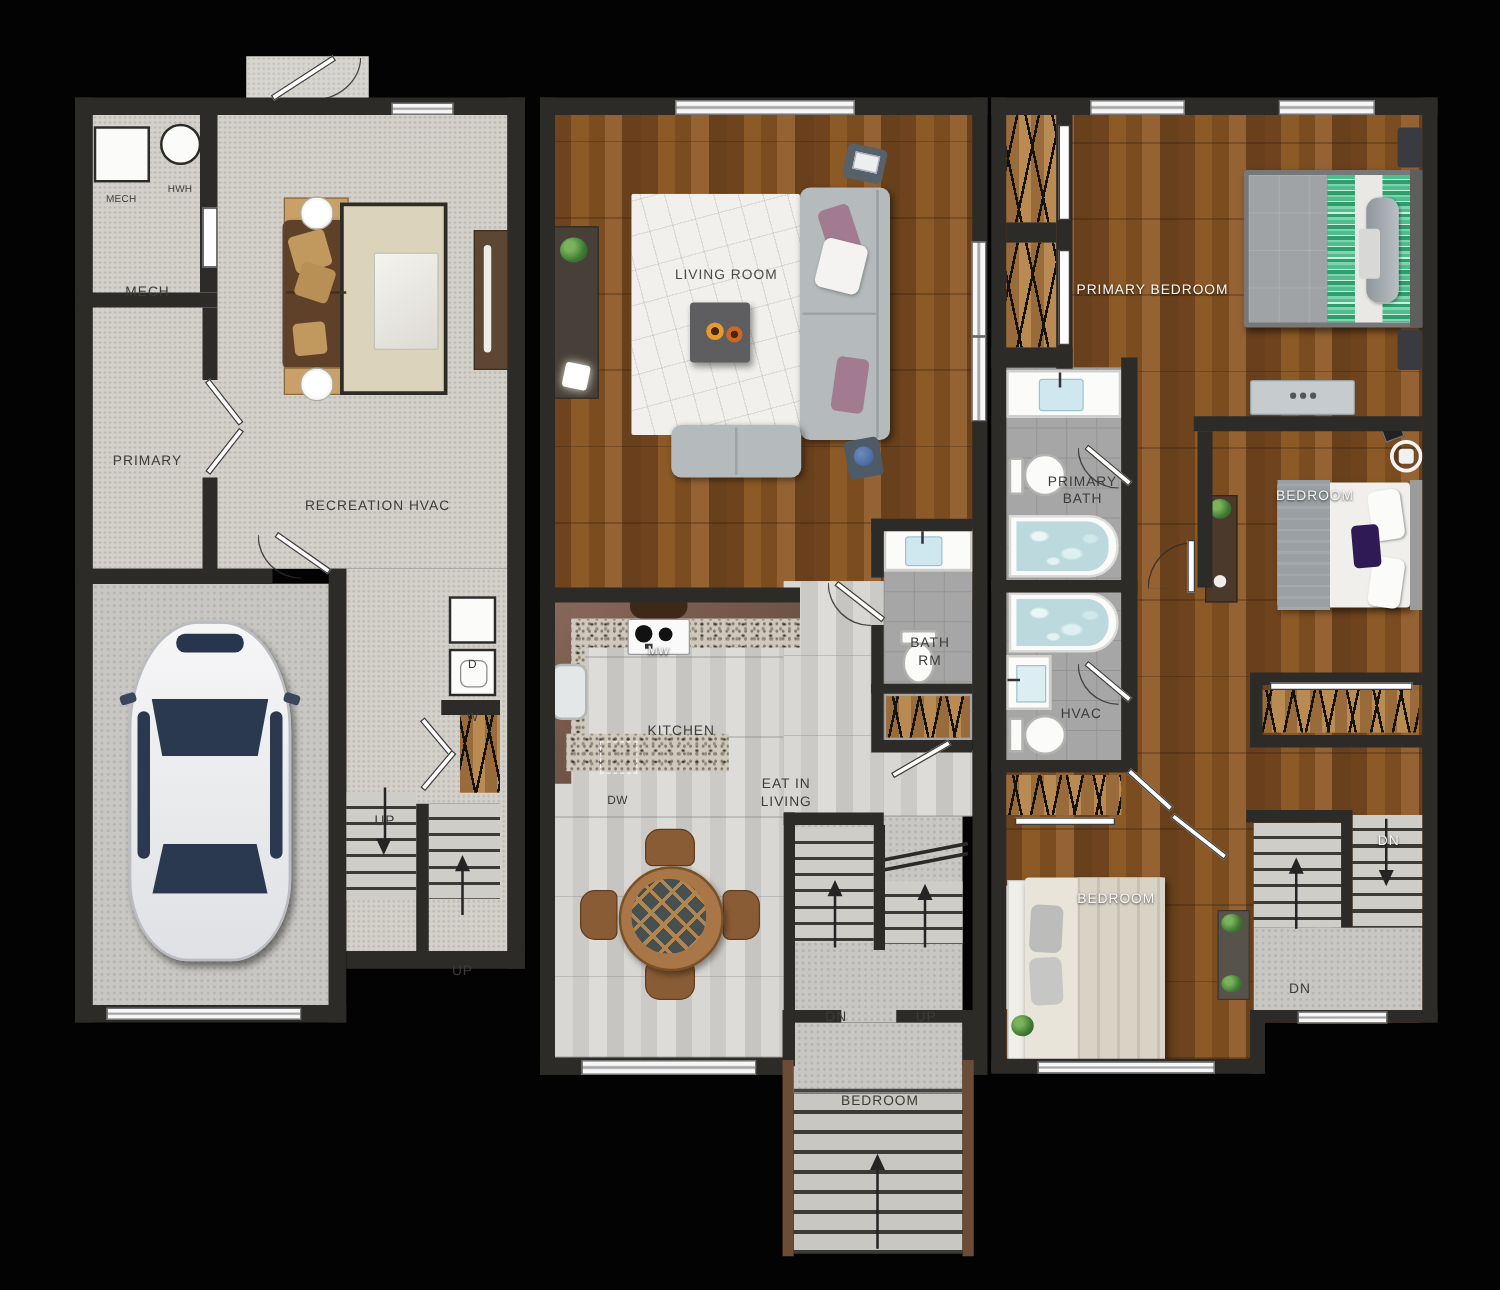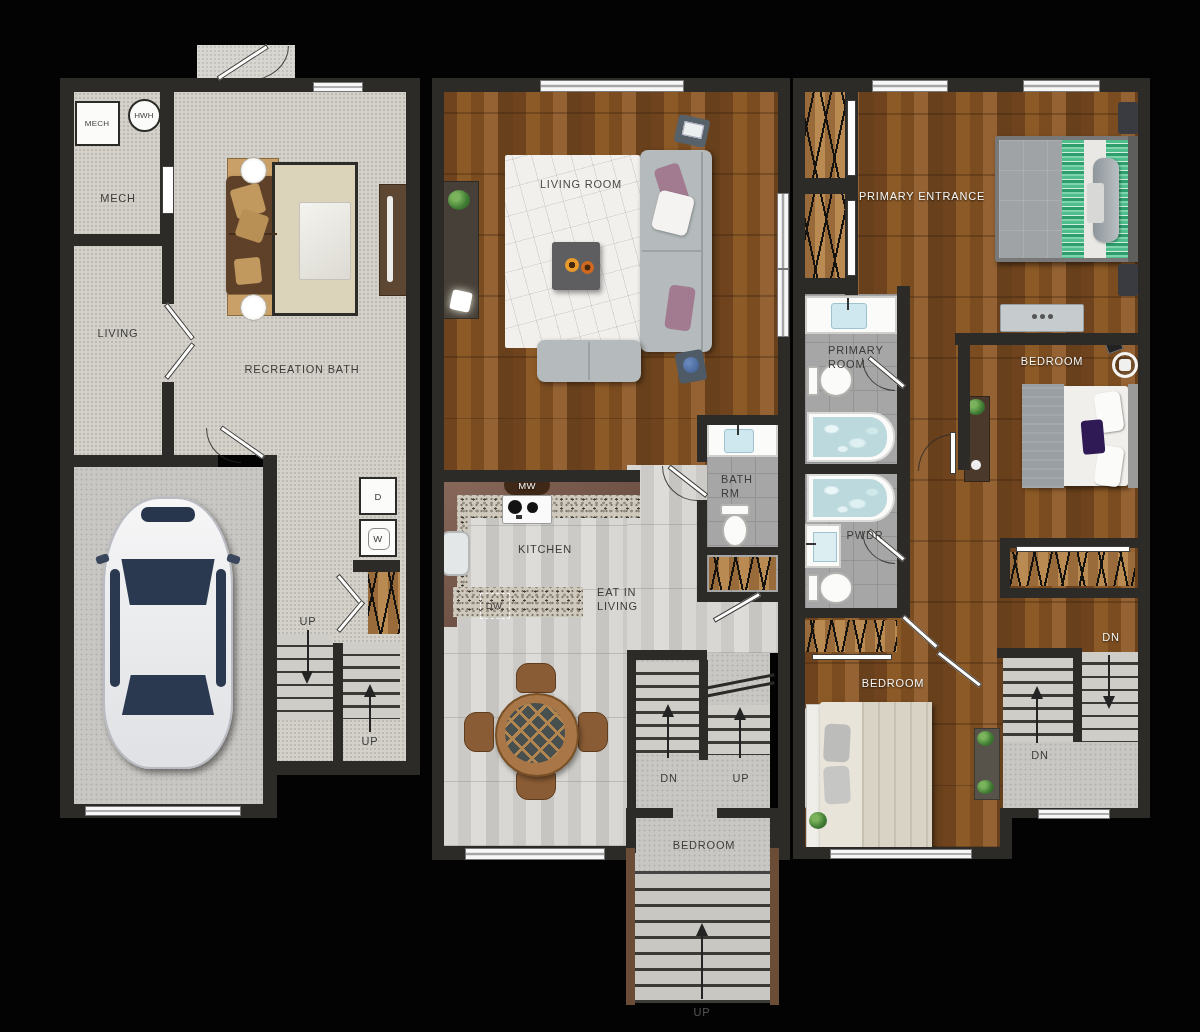--- a/index.html
+++ b/index.html
@@ -42,21 +42,21 @@
       repeating-linear-gradient(102deg, transparent 0 8px, #15130f 8px 10px, transparent 10px 17px),
       repeating-linear-gradient(78deg, transparent 0 11px, #15130f 11px 13px, transparent 13px 21px),
       repeating-linear-gradient(90deg,#9a6b3a 0 10px,#b98a52 10px 20px);}
   .stairs{position:absolute;z-index:6;
     background-image:repeating-linear-gradient(180deg,#cfcdc8 0 10.5px,#3c3a37 10.5px 13px);}
   .winH{position:absolute;z-index:22;border:1px solid #777;
     background:linear-gradient(180deg,#f7f7f7 0 32%,#a6a6a6 45% 55%,#f7f7f7 68% 100%);}
   .winV{position:absolute;z-index:22;border:1px solid #777;
     background:linear-gradient(90deg,#f7f7f7 0 32%,#a6a6a6 45% 55%,#f7f7f7 68% 100%);}
   .lbl{position:absolute;font-size:11px;color:#3c3c3a;letter-spacing:.8px;
-    transform:translate(-50%,-50%);white-space:nowrap;z-index:30;}
+    transform:translate(-50%,-50%);white-space:nowrap;text-align:center;z-index:30;margin-top:36px;}
   .lbl.small{font-size:9.5px;letter-spacing:.3px;}
   .lbl.tiny{font-size:8px;letter-spacing:.2px;}
   .lbl.wrap{white-space:normal;line-height:1.3;}
   .lbl.white{color:#f6f6f4;text-shadow:0 1px 2px rgba(0,0,0,.75);}
   .leaf{position:absolute;background:#fdfdfd;border:1px solid #403e3a;z-index:24;}
   .arcBL{position:absolute;z-index:23;border-left:1.4px solid rgba(45,43,40,.85);
     border-bottom:1.4px solid rgba(45,43,40,.85);border-bottom-left-radius:100%;}
   .arcBR{position:absolute;z-index:23;border-right:1.4px solid rgba(45,43,40,.85);
     border-bottom:1.4px solid rgba(45,43,40,.85);border-bottom-right-radius:100%;}
   .arcTL{position:absolute;z-index:23;border-left:1.4px solid rgba(45,43,40,.85);
@@ -151,22 +151,22 @@
     <div class="stairs" style="left:277px;top:634px;width:56px;height:86px"></div>
     <div class="stairs" style="left:343px;top:643px;width:57px;height:76px"></div>
     <div class="aline" style="left:307px;top:630px;height:42px"></div>
     <div class="triD" style="left:301px;top:671px"></div>
     <div class="triU" style="left:364px;top:684px"></div>
     <div class="aline" style="left:369px;top:696px;height:36px"></div>
 
     <div class="lbl tiny" style="left:97px;top:123px">MECH</div>
     <div class="lbl tiny" style="left:144px;top:115px">HWH</div>
     <div class="lbl" style="left:118px;top:198px">MECH</div>
-    <div class="lbl" style="left:118px;top:333px">LIVING</div>
-    <div class="lbl" style="left:302px;top:369px">RECREATION BATH</div>
+    <div class="lbl" style="left:118px;top:333px">PRIMARY</div>
+    <div class="lbl" style="left:302px;top:369px">RECREATION HVAC</div>
     <div class="lbl small" style="left:378px;top:496px">D</div>
     <div class="lbl small" style="left:378px;top:538px">W</div>
     <div class="lbl" style="left:308px;top:621px">UP</div>
     <div class="lbl" style="left:370px;top:741px">UP</div>
   </div>
 
   <div>
 
     <div class="woodD" style="left:444px;top:92px;width:334px;height:388px"></div>
     <div class="woodL" style="left:444px;top:480px;width:183px;height:366px"></div>
@@ -385,22 +385,22 @@
     <div class="plant" style="left:977px;top:731px;width:17px;height:15px"></div>
     <div class="plant" style="left:977px;top:780px;width:17px;height:14px"></div>
 
     <div class="stairs" style="left:1003px;top:658px;width:70px;height:84px"></div>
     <div class="stairs" style="left:1082px;top:652px;width:56px;height:90px"></div>
     <div class="triU" style="left:1031px;top:686px"></div>
     <div class="aline" style="left:1036px;top:698px;height:45px"></div>
     <div class="aline" style="left:1108px;top:655px;height:42px"></div>
     <div class="triD" style="left:1103px;top:696px"></div>
 
-    <div class="lbl white" style="left:922px;top:196px">PRIMARY ENTRANCE</div>
-    <div class="lbl wrap" style="left:866px;top:357px;width:76px">PRIMARY ROOM</div>
+    <div class="lbl white" style="left:922px;top:196px">PRIMARY BEDROOM</div>
+    <div class="lbl wrap" style="left:866px;top:357px;width:76px">PRIMARY BATH</div>
     <div class="lbl white" style="left:1052px;top:361px">BEDROOM</div>
-    <div class="lbl" style="left:865px;top:535px">PWDR</div>
+    <div class="lbl" style="left:865px;top:535px">HVAC</div>
     <div class="lbl white" style="left:893px;top:683px">BEDROOM</div>
     <div class="lbl white" style="left:1111px;top:637px">DN</div>
     <div class="lbl" style="left:1040px;top:755px">DN</div>
   </div>
 
 </div>
 
 </body></html>

